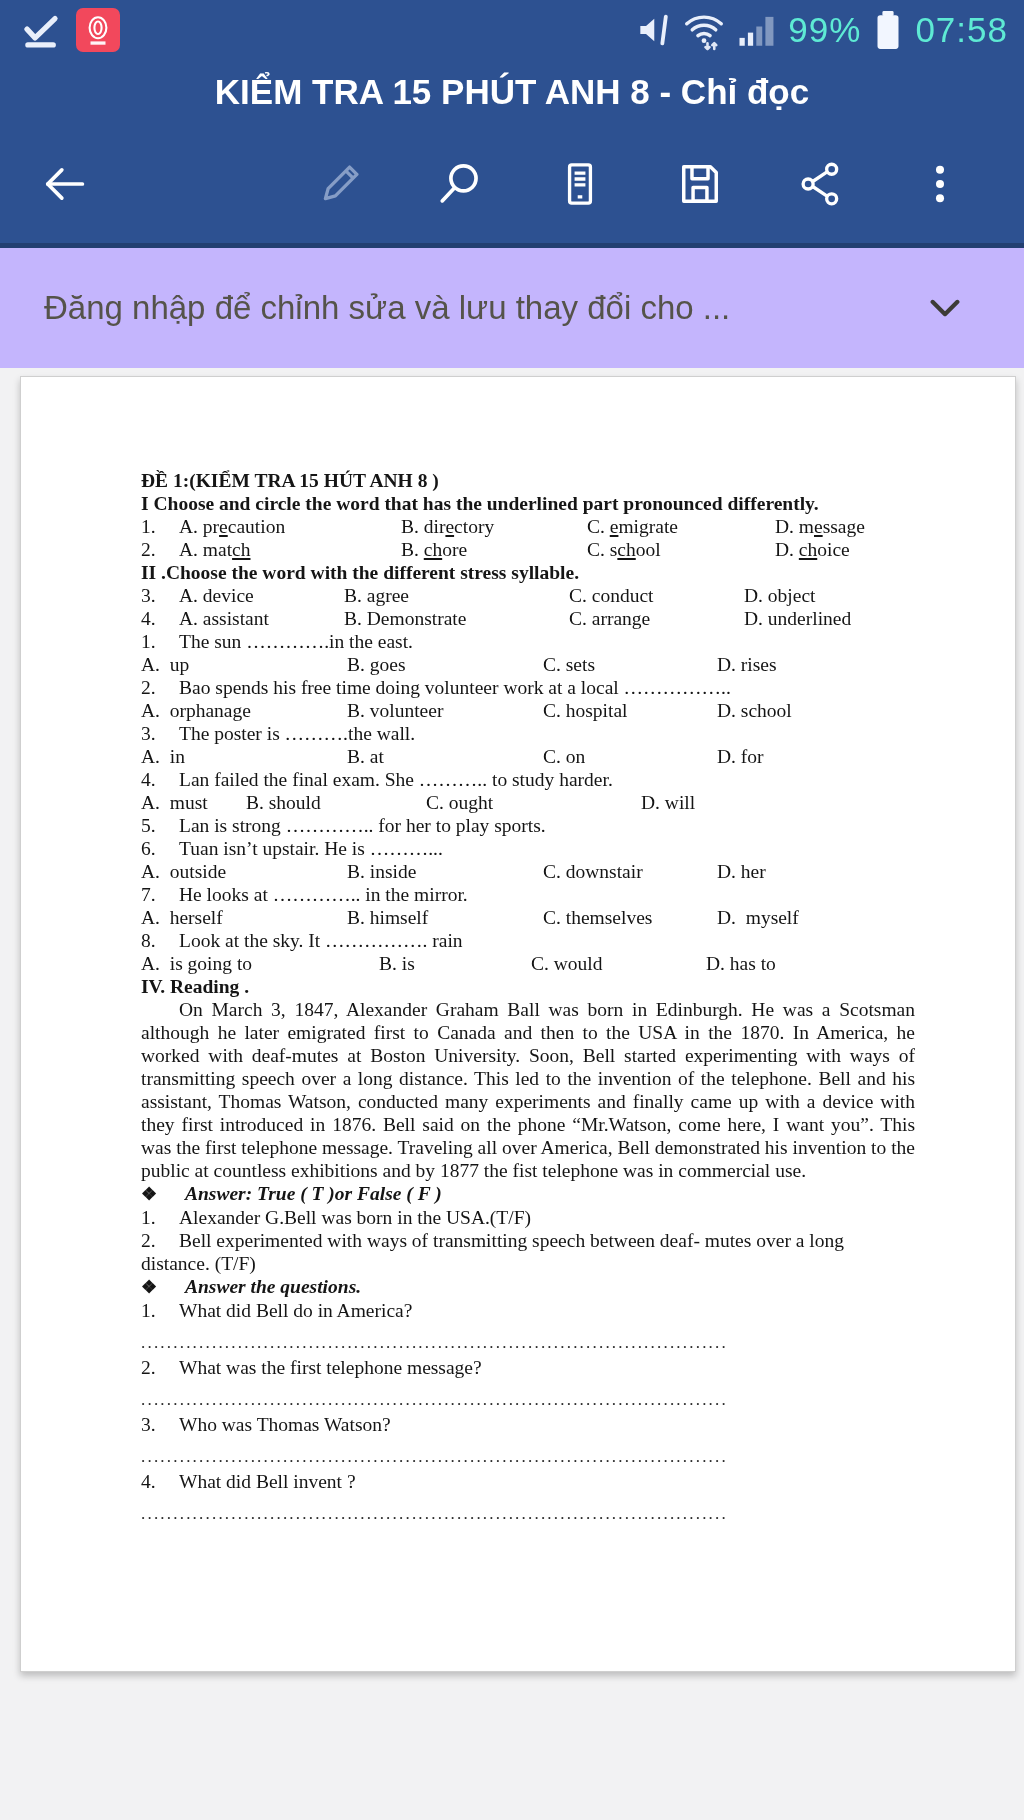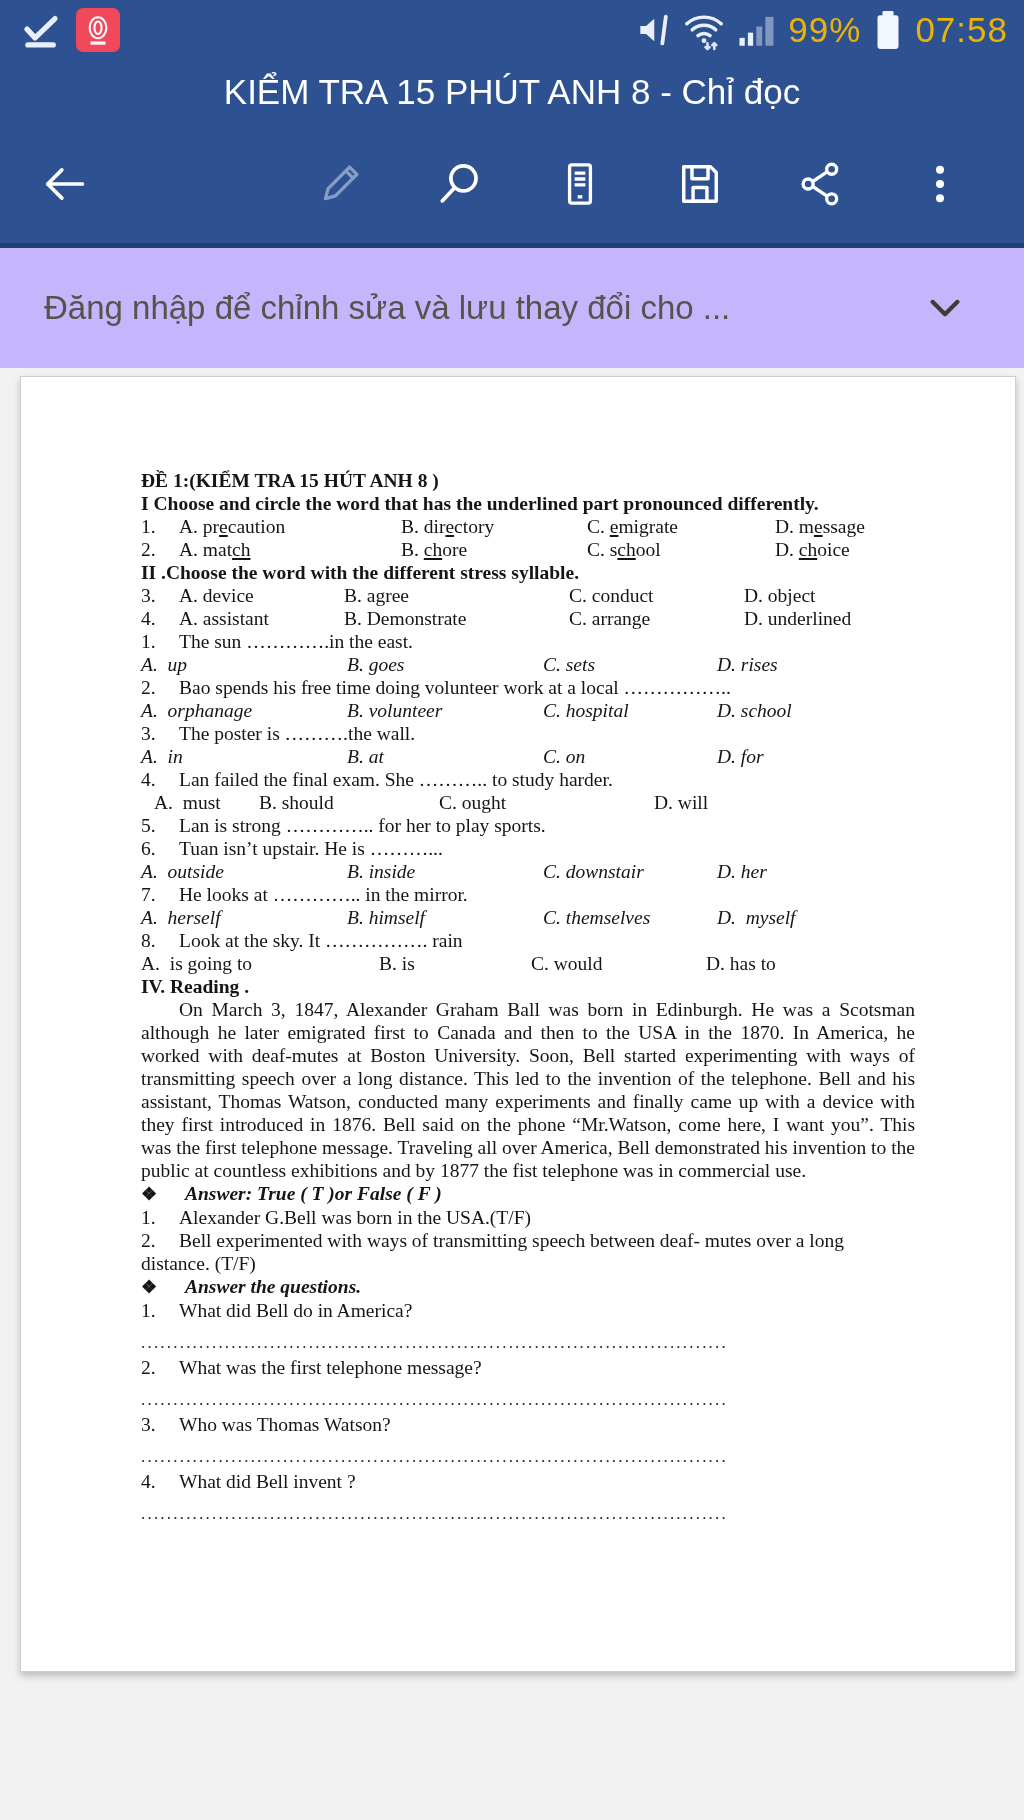--- a/index.html
+++ b/index.html
@@ -4,27 +4,27 @@
 <style>
   * { margin:0; padding:0; box-sizing:border-box; }
   html,body { width:1024px; height:1820px; overflow:hidden; }
   body { font-family:"Liberation Sans", sans-serif; background:#f2f2f3; }
 
   
   .header { background:#2d5191; color:#fff; }
   .status-bar { height:60px; display:flex; align-items:center; padding:0 16px 0 20px; }
   .status-left { display:flex; align-items:center; gap:14px; }
   .status-right { margin-left:auto; display:flex; align-items:center; gap:10px; }
-  .status-right .pct, .status-right .clock { font-size:35px; color:#eab308; letter-spacing:1px; }
+  .status-right .pct, .status-right .clock { font-size:35px; color:#5eead4; letter-spacing:1px; }
   .sicon { display:inline-flex; align-items:center; justify-content:center; }
   .sicon svg { display:block; }
   .app-badge { width:44px; height:44px; border-radius:7px; background:#f2485c; display:flex; align-items:center; justify-content:center; }
 
   .title-bar { height:64px; display:flex; align-items:center; justify-content:center; }
-  .title-bar .t { font-size:35px; font-weight:400; color:#fff; }
+  .title-bar .t { font-size:35px; font-weight:700; color:#fff; }
 
   .toolbar { height:124px; display:flex; align-items:center; padding:0 56px 0 36px;
              border-bottom:5px solid rgba(0,0,0,.22); }
   .tb-btn { width:56px; height:56px; display:flex; align-items:center; justify-content:center; cursor:pointer; }
   .tb-group { margin-left:auto; display:flex; align-items:center; gap:64px; }
   .tb-btn svg { display:block; }
   .dimmed { opacity:.55; }
 
   
   .banner { height:120px; background:#c4b5fd; display:flex; align-items:center;
@@ -41,22 +41,22 @@
           font-size:19.5px; line-height:23px; color:#151515; }
 
   .doc-heading, .doc-bold { font-weight:700; }
   .doc-line { }
   .qnum { display:inline-block; width:38px; }
   u { text-decoration-thickness:2px; text-underline-offset:2px; }
 
   .opt-row { display:grid; }
   .opt-row.v-wn1 { grid-template-columns:38px 222px 186px 188px auto; }
   .opt-row.v-wn2 { grid-template-columns:38px 165px 225px 175px auto; }
-  .opt-row.v-nn  { grid-template-columns:206px 196px 174px auto;font-style:italic; }
-  .opt-row.v-q4  { grid-template-columns:105px 180px 215px auto;margin-left:13px; }
+  .opt-row.v-nn  { grid-template-columns:206px 196px 174px auto; }
+  .opt-row.v-q4  { grid-template-columns:105px 180px 215px auto; }
   .opt-row.v-q8  { grid-template-columns:238px 152px 175px auto; }
 
   .doc-para { text-align:justify; text-indent:38px; }
 
   .doc-bullet { font-weight:700; font-style:italic; }
   .doc-bullet .diamond { display:inline-block; width:44px; font-style:normal; font-size:18px; }
 
   .doc-dots { white-space:nowrap; overflow:hidden; width:586px; letter-spacing:2.2px;
               font-size:17px; color:#2a2a2a; margin:13px 0 5px 0; line-height:16px; }
 </style>

